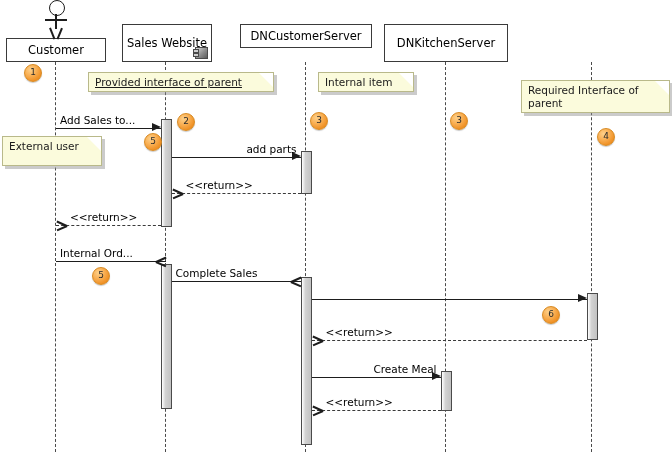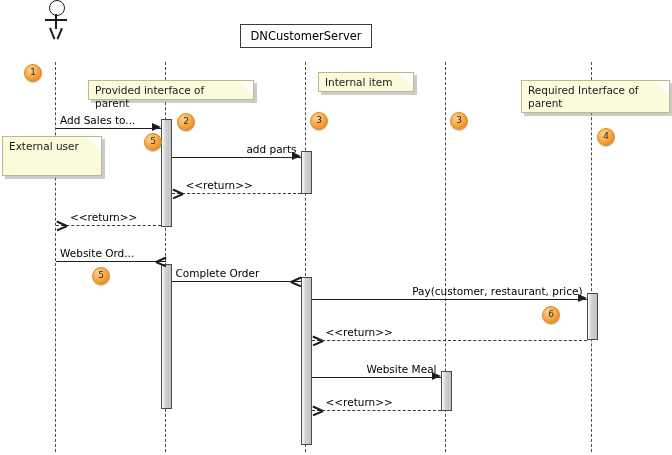--- a/index.html
+++ b/index.html
@@ -113,34 +113,44 @@
     <div class="lifeline" style="left: 165.3px; top: 62px; height: 390px;"></div>
     <div class="lifeline" style="left: 305.3px; top: 62px; height: 390px;"></div>
     <div class="lifeline" style="left: 445.3px; top: 62px; height: 390px;"></div>
     <div class="lifeline" style="left: 591.3px; top: 62px; height: 390px;"></div>
     <div class="activation" style="left: 160.5px; top: 119px; height: 108px;"></div>
     <div class="activation" style="left: 300.5px; top: 151px; height: 43px;"></div>
     <div class="activation" style="left: 160.5px; top: 264px; height: 145px;"></div>
     <div class="activation" style="left: 300.5px; top: 277px; height: 168px;"></div>
     <div class="activation" style="left: 586.5px; top: 293px; height: 47px;"></div>
     <div class="activation" style="left: 440.5px; top: 371px; height: 40px;"></div>
+    <div class="head" style="left: 6px; top: 38px; width: 100px; height: 24px;">
+      <span class="head-label">Customer</span>
+    </div>
     <div class="actor" style="left: 40px; top: 0px; width: 32px; height: 40px;">
       <span class="ahead"></span>
       <span class="abody"></span>
       <span class="aarms"></span>
       <span class="aleg1"></span>
       <span class="aleg2"></span>
     </div>
+    <div class="head" style="left: 122px; top: 24px; width: 90px; height: 38px;">
+      <span class="head-label">Sales Website</span>
+      <span class="comp-icon"></span>
+    </div>
     <div class="head" style="left: 240px; top: 24px; width: 132px; height: 24px;">
       <span class="head-label">DNCustomerServer</span>
     </div>
-    <div class="note" style="left: 88px; top: 80px; width: 166px; height: 20px;"><span>Provided interface of parent</span><span class="fold2"></span></div>
+    <div class="head" style="left: 384px; top: 24px; width: 124px; height: 38px;">
+      <span class="head-label">DNKitchenServer</span>
+    </div>
+    <div class="note" style="left: 88px; top: 72px; width: 186px; height: 20px; text-decoration: underline;"><span>Provided interface of parent</span><span class="fold2"></span></div>
     <div class="note" style="left: 318px; top: 72px; width: 96px; height: 20px;"><span>Internal item</span><span class="fold2"></span></div>
     <div class="note" style="left: 521px; top: 80px; width: 149px; height: 33px;"><span>Required Interface of parent</span><span class="fold2"></span></div>
-    <div class="note" style="left: 2px; top: 136px; width: 100px; height: 40px;"><span>External user</span><span class="fold2"></span></div>
+    <div class="note" style="left: 2px; top: 136px; width: 100px; height: 30px;"><span>External user</span><span class="fold2"></span></div>
     <div class="msgline" style="left: 56px; top: 128px; width: 104.5px;"></div>
     <div class="ah-r" style="left: 151.5px; top: 123.4px;"></div>
     <div class="msglabel" style="top: 114px; left: 60px;">Add Sales to...</div>
     <div class="msgline" style="left: 171.5px; top: 157px; width: 129px;"></div>
     <div class="ah-r" style="left: 291.5px; top: 152.4px;"></div>
     <div class="msglabel" style="top: 143px; right: 375.5px;">add parts</div>
     <div class="msgline ret" style="left: 171.5px; top: 193px; width: 129px;"></div>
     <div class="ah-l-open" style="left: 171.5px; top: 187.5px;">
       <i></i>
       <b></b>
@@ -150,39 +160,38 @@
     <div class="ah-l-open" style="left: 56px; top: 219.5px;">
       <i></i>
       <b></b>
     </div>
     <div class="msglabel" style="top: 211px; left: 70px;">&lt;&lt;return&gt;&gt;</div>
     <div class="msgline" style="left: 56px; top: 261px; width: 110px;"></div>
     <div class="ah-r-open" style="left: 156px; top: 255.5px;">
       <i></i>
       <b></b>
     </div>
-    <div class="msglabel" style="top: 247px; left: 60px;">Website Ord...</div>
+    <div class="msglabel" style="top: 247px; left: 60px;">Internal Ord...</div>
     <div class="msgline" style="left: 171.5px; top: 281px; width: 129px;"></div>
     <div class="ah-r-open" style="left: 290.5px; top: 275.5px;">
       <i></i>
       <b></b>
     </div>
-    <div class="msglabel" style="top: 267px; left: 175.5px;">Complete Order</div>
+    <div class="msglabel" style="top: 267px; left: 175.5px;">Complete Sales</div>
     <div class="msgline" style="left: 311.5px; top: 299px; width: 275px;"></div>
     <div class="ah-r" style="left: 577.5px; top: 294.4px;"></div>
-    <div class="msglabel" style="top: 285px; right: 89.5px;">Pay(customer, restaurant, price)</div>
     <div class="msgline ret" style="left: 311.5px; top: 340px; width: 275px;"></div>
     <div class="ah-l-open" style="left: 311.5px; top: 334.5px;">
       <i></i>
       <b></b>
     </div>
     <div class="msglabel" style="top: 326px; left: 325.5px;">&lt;&lt;return&gt;&gt;</div>
     <div class="msgline" style="left: 311.5px; top: 377px; width: 129px;"></div>
     <div class="ah-r" style="left: 431.5px; top: 372.4px;"></div>
-    <div class="msglabel" style="top: 363px; right: 235.5px;">Website Meal</div>
+    <div class="msglabel" style="top: 363px; right: 235.5px;">Create Meal</div>
     <div class="msgline ret" style="left: 311.5px; top: 410px; width: 129px;"></div>
     <div class="ah-l-open" style="left: 311.5px; top: 404.5px;">
       <i></i>
       <b></b>
     </div>
     <div class="msglabel" style="top: 396px; left: 325.5px;">&lt;&lt;return&gt;&gt;</div>
     <div class="badge" style="left: 24px; top: 64px;">1</div>
     <div class="badge" style="left: 177px; top: 113px;">2</div>
     <div class="badge" style="left: 310px; top: 112px;">3</div>
     <div class="badge" style="left: 450px; top: 112px;">3</div>

